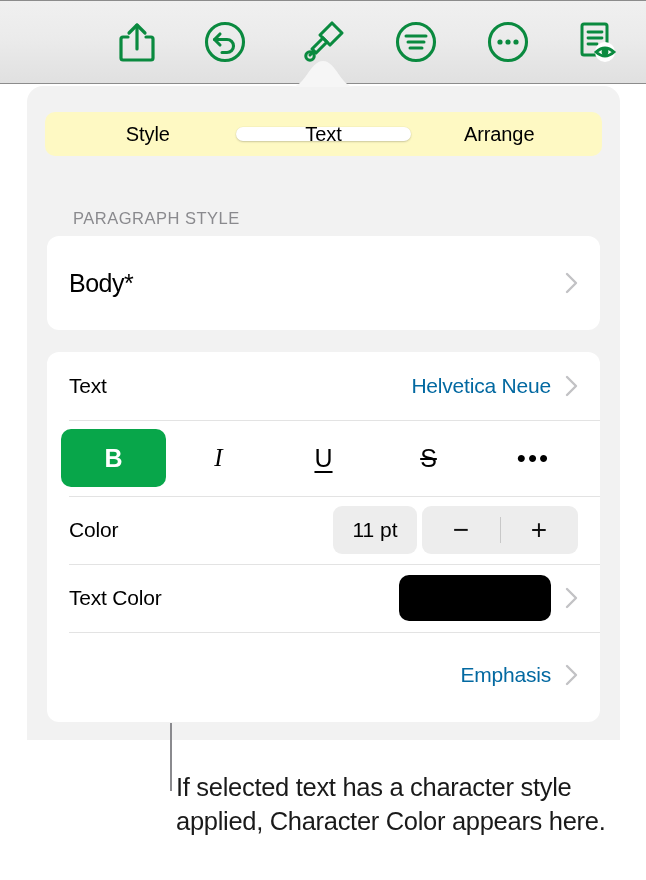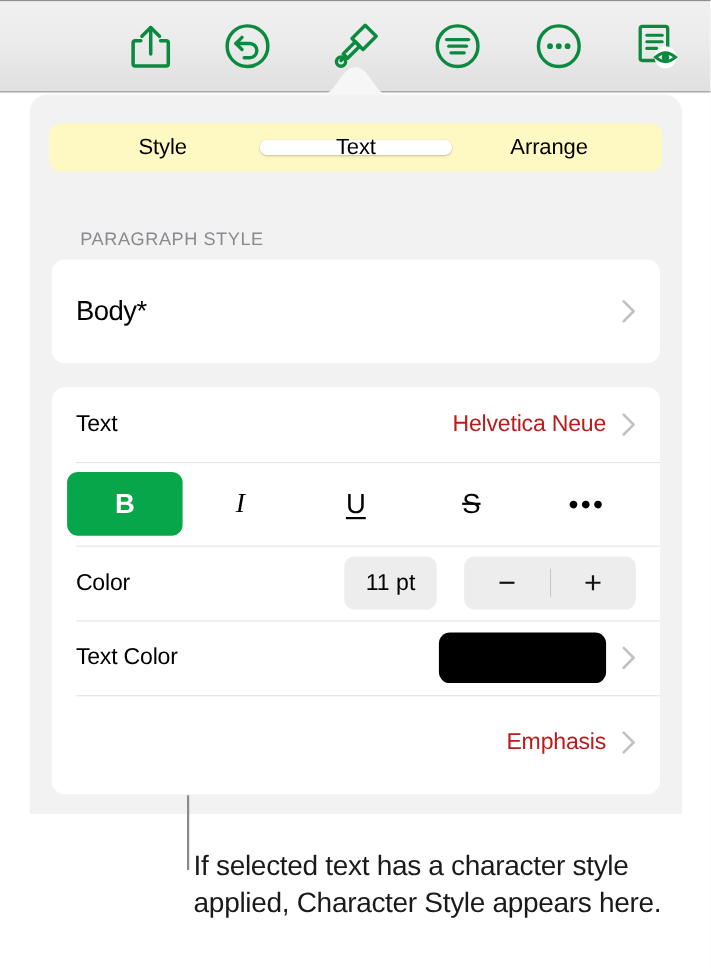--- a/index.html
+++ b/index.html
@@ -74,21 +74,21 @@
     position: relative; width: 100%;
     display: flex; align-items: center;
     padding: 0 22px;
   }
   .row + .row::before {
     content: ""; position: absolute; left: 22px; right: 0; top: 0;
     height: 1px; background: #e3e3e3;
   }
   .row-label { font-size: 21px; color: #000; letter-spacing: -0.2px; }
   .row-value {
-    margin-left: auto; font-size: 21px; color: #b91c1c;
+    margin-left: auto; font-size: 21px; color: #0369a1;
     letter-spacing: -0.2px;
   }
   .chev { margin-left: 14px; width: 13px; height: 22px; flex: none; }
   .chev svg { display: block; }
 
   #row-body { height: 94px; }
   #row-body .row-label {
     font-size: 25px; font-weight: normal; letter-spacing: -0.5px;
   }
   #row-body .chev { margin-left: auto; }
@@ -107,21 +107,21 @@
     font-size: 25px; color: #000;
   }
   .fmt-btn.active { background: #08a64a; color: #ffffff; }
   .fmt-b { font-weight: bold; }
   .fmt-i { font-style: italic; font-family: "Liberation Serif", serif; }
   .fmt-u { text-decoration: underline; text-underline-offset: 4px; }
   .fmt-s { text-decoration: line-through; }
   .fmt-dots { font-size: 26px; letter-spacing: 2px; line-height: 0.5; }
 
   
-  .size-controls { margin-left: auto; display: flex; align-items: flex-start; gap: 25px; }
+  .size-controls { margin-left: auto; display: flex; align-items: flex-start; gap: 5px; }
   .size-value {
     min-width: 84px; height: 48px; background: #ededed; border-radius: 9px;
     display: flex; align-items: center; justify-content: center;
     font-size: 21px; color: #000; padding: 0 12px;
   }
   .stepper {
     width: 156px; height: 48px; background: #ededed; border-radius: 9px;
     display: flex; align-items: center; position: relative;
   }
   .stepper-btn {
@@ -290,15 +290,15 @@
           <svg width="13" height="22" viewBox="0 0 13 22">
             <path d="M2 2 L11 11 L2 20" fill="none" stroke="#c2c2c5" stroke-width="2.4" stroke-linecap="round" stroke-linejoin="round"></path>
           </svg>
         </span>
       </div>
 
     </div>
   </div>
 
   <div class="callout-line"></div>
-  <div class="callout-text">If selected text has a character style applied, Character Style appears here.</div>
+  <div class="callout-text">If selected text has a character style applied, Character Color appears here.</div>
 
 </div>
 
 </body></html>

